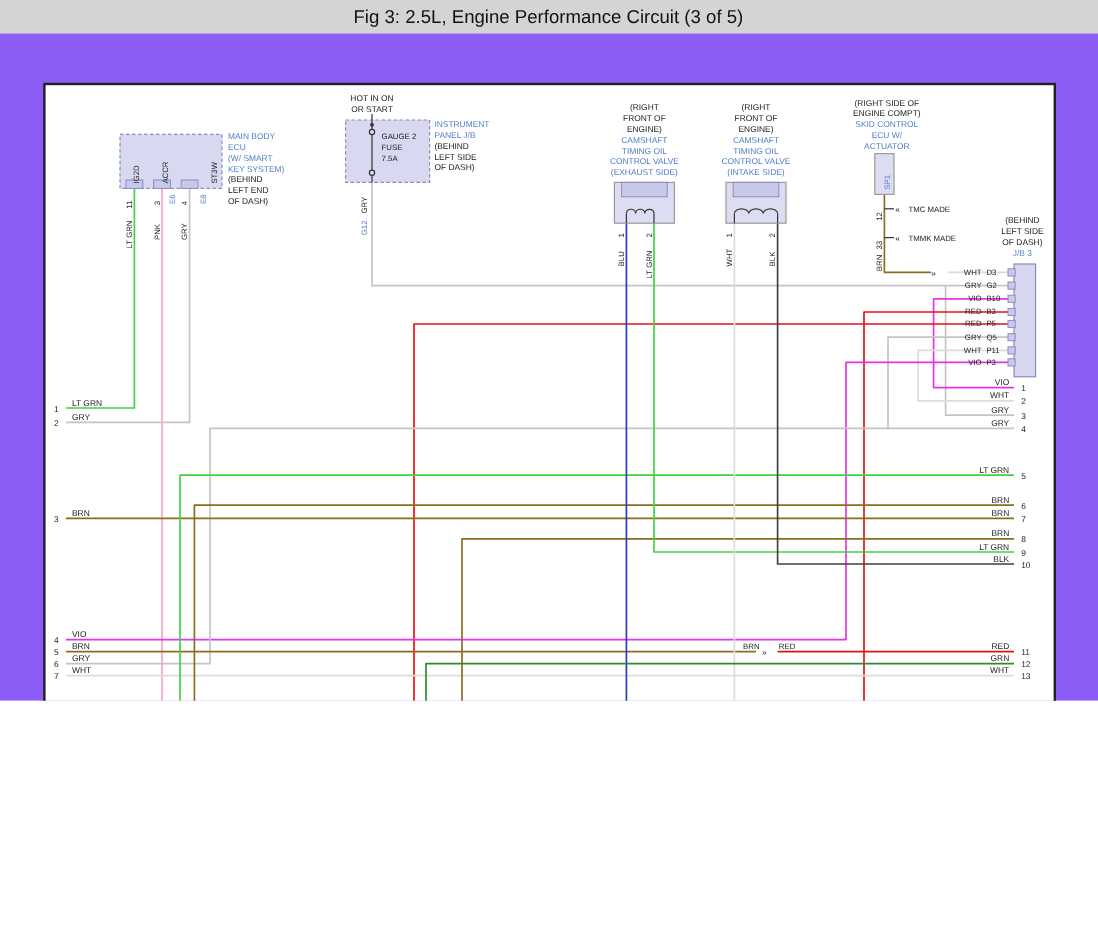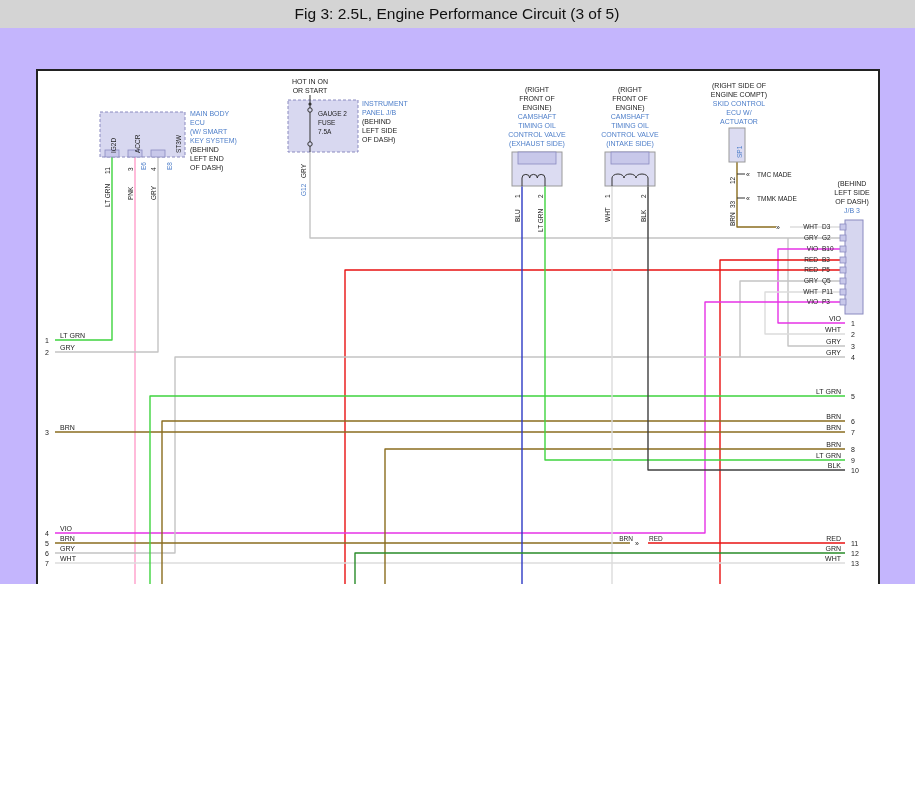--- a/index.html
+++ b/index.html
@@ -1,16 +1,16 @@
 <!DOCTYPE html>
 <html><head>
 <meta charset="utf-8">
 <style>
   html,body{margin:0;padding:0;background:#ffffff}
-  .page{position:relative;width:915px;height:584px;font-family:"Liberation Sans",sans-serif;background:#c4b5fd}
+  .page{position:relative;width:915px;height:584px;font-family:"Liberation Sans",sans-serif;background:#8b5cf6}
   svg{display:block}
   text{font-family:"Liberation Sans",sans-serif;font-size:7px;fill:#222}
   .t{font-size:15.5px;fill:#111}
   .b{fill:#4d7ec9}
   .s{font-size:6.5px}
   .w{fill:none;stroke-width:1.4;stroke-linejoin:round}
   .k{fill:none;stroke:#333;stroke-width:1}
   .box{fill:#d8d8f0;stroke:#8a8ac0;stroke-width:1;stroke-dasharray:3,2}
   .solid{fill:#dcdcf2;stroke:#9a9a9a;stroke-width:1}
   .notch{fill:#c8c8ea;stroke:#8a8ac0;stroke-width:0.8}

